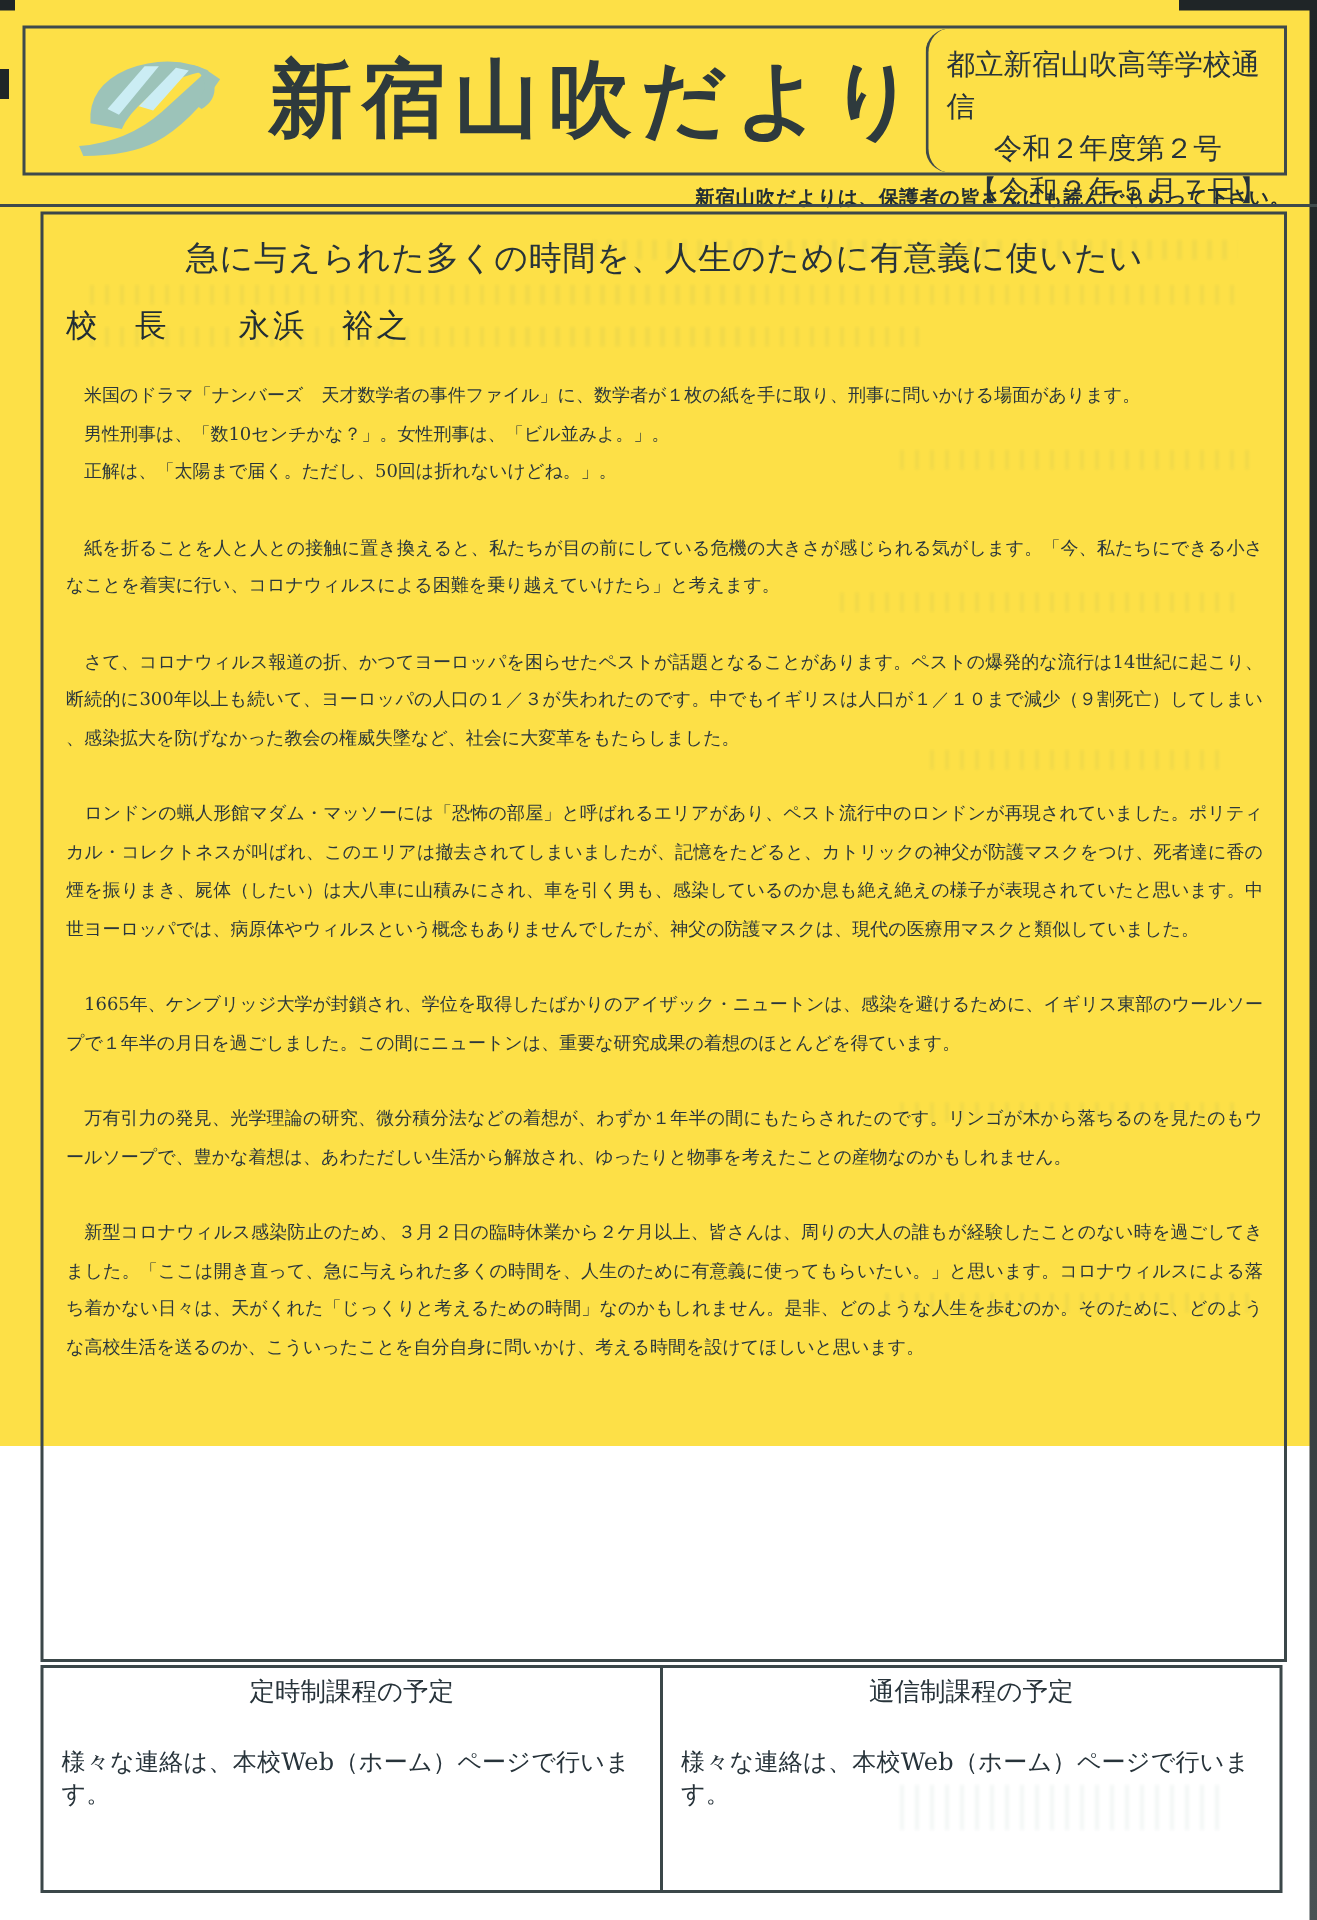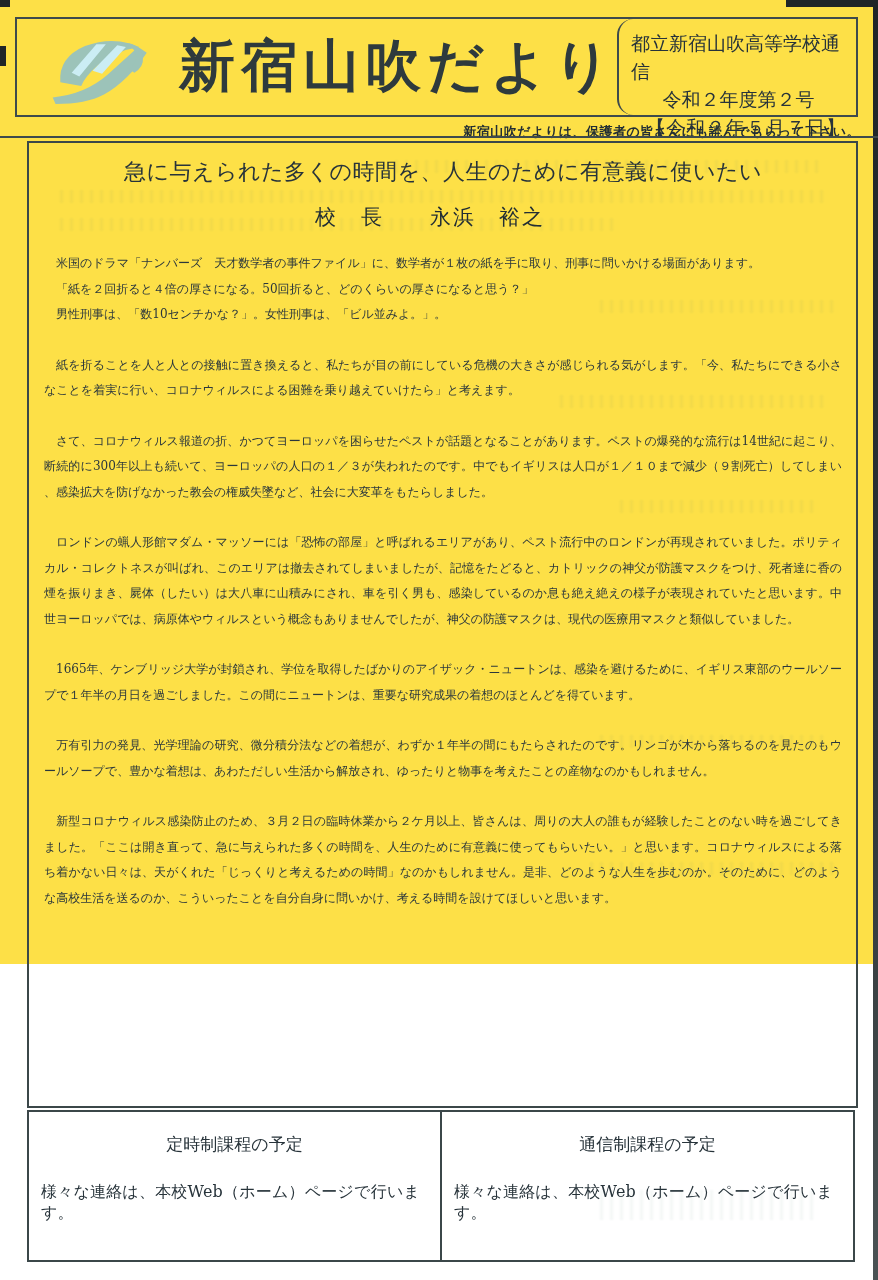--- a/index.html
+++ b/index.html
@@ -55,34 +55,34 @@
   .main-box{
     position:absolute;left:27px;top:141px;width:831px;height:967px;
     border:2px solid #3b4749;box-sizing:border-box;
     padding:12px 14px 8px 15px;overflow:hidden;
   }
   .article-title{
     text-align:center;font-family:"DejaVu Sans","Liberation Sans",sans-serif;
     font-size:22px;font-weight:500;color:#27333a;margin:2px 0 16px 0;letter-spacing:.5px;
   }
   .article-author{
-    text-align:center;font-size:21px;color:#222e34;padding-right:26px;
+    text-align:left;font-size:21px;color:#222e34;padding-right:26px;
     margin:0 0 20px 0;letter-spacing:2px;
   }
   .body-text{font-size:12px;line-height:25.5px;text-align:justify;line-break:anywhere;overflow-wrap:anywhere;}
   .body-text p{margin:0;}
   .body-text p.para{margin-bottom:25px;}
   .body-text p.line{margin:0;}
   .body-text .dialogue-block{margin-bottom:25px;}
   
   .schedule-box{
     position:absolute;left:27px;top:1110px;width:828px;height:152px;
     border:2px solid #3b4749;box-sizing:border-box;display:flex;
   }
-  .schedule-cell{box-sizing:border-box;padding:21px 12px;position:relative;}
+  .schedule-cell{box-sizing:border-box;padding:4px 12px;position:relative;}
   .schedule-cell.left{width:413px;border-right:2px solid #3b4749;}
   .schedule-cell.right{flex:1;border-radius:19px;}
   .schedule-title{
     text-align:center;font-family:"DejaVu Sans","Liberation Sans",sans-serif;
     font-size:17px;font-weight:500;color:#27333a;margin:0 0 26px 0;
   }
   .schedule-body{font-size:16px;color:#27333a;margin:0;letter-spacing:.2px;}
 </style>
 </head>
 <body>
@@ -123,22 +123,22 @@
   </div>
   <div class="header-note">新宿山吹だよりは、保護者の皆さんにも読んでもらって下さい。</div>
   <div class="top-rule"></div>
 
   <div class="main-box">
     <div class="article-title">急に与えられた多くの時間を、人生のために有意義に使いたい</div>
     <div class="article-author">校　長　　永浜　裕之</div>
     <div class="body-text">
       <p class="line">　米国のドラマ「ナンバーズ　天才数学者の事件ファイル」に、数学者が１枚の紙を手に取り、刑事に問いかける場面があります。</p>
       <div class="dialogue-block">
-        <p class="line">　「紙を２回折ると４倍の厚さになる。50回折ると、どのくらいの厚さになると思う？」</p>
         <p class="line">　男性刑事は、「数10センチかな？」。女性刑事は、「ビル並みよ。」。</p>
+        <p class="line">　正解は、「太陽まで届く。ただし、50回は折れないけどね。」。</p>
       </div>
       <p class="para">　紙を折ることを人と人との接触に置き換えると、私たちが目の前にしている危機の大きさが感じられる気がします。「今、私たちにできる小さなことを着実に行い、コロナウィルスによる困難を乗り越えていけたら」と考えます。</p>
       <p class="para">　さて、コロナウィルス報道の折、かつてヨーロッパを困らせたペストが話題となることがあります。ペストの爆発的な流行は14世紀に起こり、断続的に300年以上も続いて、ヨーロッパの人口の１／３が失われたのです。中でもイギリスは人口が１／１０まで減少（９割死亡）してしまい、感染拡大を防げなかった教会の権威失墜など、社会に大変革をもたらしました。</p>
       <p class="para">　ロンドンの蝋人形館マダム・マッソーには「恐怖の部屋」と呼ばれるエリアがあり、ペスト流行中のロンドンが再現されていました。ポリティカル・コレクトネスが叫ばれ、このエリアは撤去されてしまいましたが、記憶をたどると、カトリックの神父が防護マスクをつけ、死者達に香の煙を振りまき、屍体（したい）は大八車に山積みにされ、車を引く男も、感染しているのか息も絶え絶えの様子が表現されていたと思います。中世ヨーロッパでは、病原体やウィルスという概念もありませんでしたが、神父の防護マスクは、現代の医療用マスクと類似していました。</p>
       <p class="para">　1665年、ケンブリッジ大学が封鎖され、学位を取得したばかりのアイザック・ニュートンは、感染を避けるために、イギリス東部のウールソープで１年半の月日を過ごしました。この間にニュートンは、重要な研究成果の着想のほとんどを得ています。</p>
       <p class="para">　万有引力の発見、光学理論の研究、微分積分法などの着想が、わずか１年半の間にもたらされたのです。リンゴが木から落ちるのを見たのもウールソープで、豊かな着想は、あわただしい生活から解放され、ゆったりと物事を考えたことの産物なのかもしれません。</p>
       <p class="para">　新型コロナウィルス感染防止のため、３月２日の臨時休業から２ケ月以上、皆さんは、周りの大人の誰もが経験したことのない時を過ごしてきました。「ここは開き直って、急に与えられた多くの時間を、人生のために有意義に使ってもらいたい。」と思います。コロナウィルスによる落ち着かない日々は、天がくれた「じっくりと考えるための時間」なのかもしれません。是非、どのような人生を歩むのか。そのために、どのような高校生活を送るのか、こういったことを自分自身に問いかけ、考える時間を設けてほしいと思います。</p>
     </div>
   </div>
 

